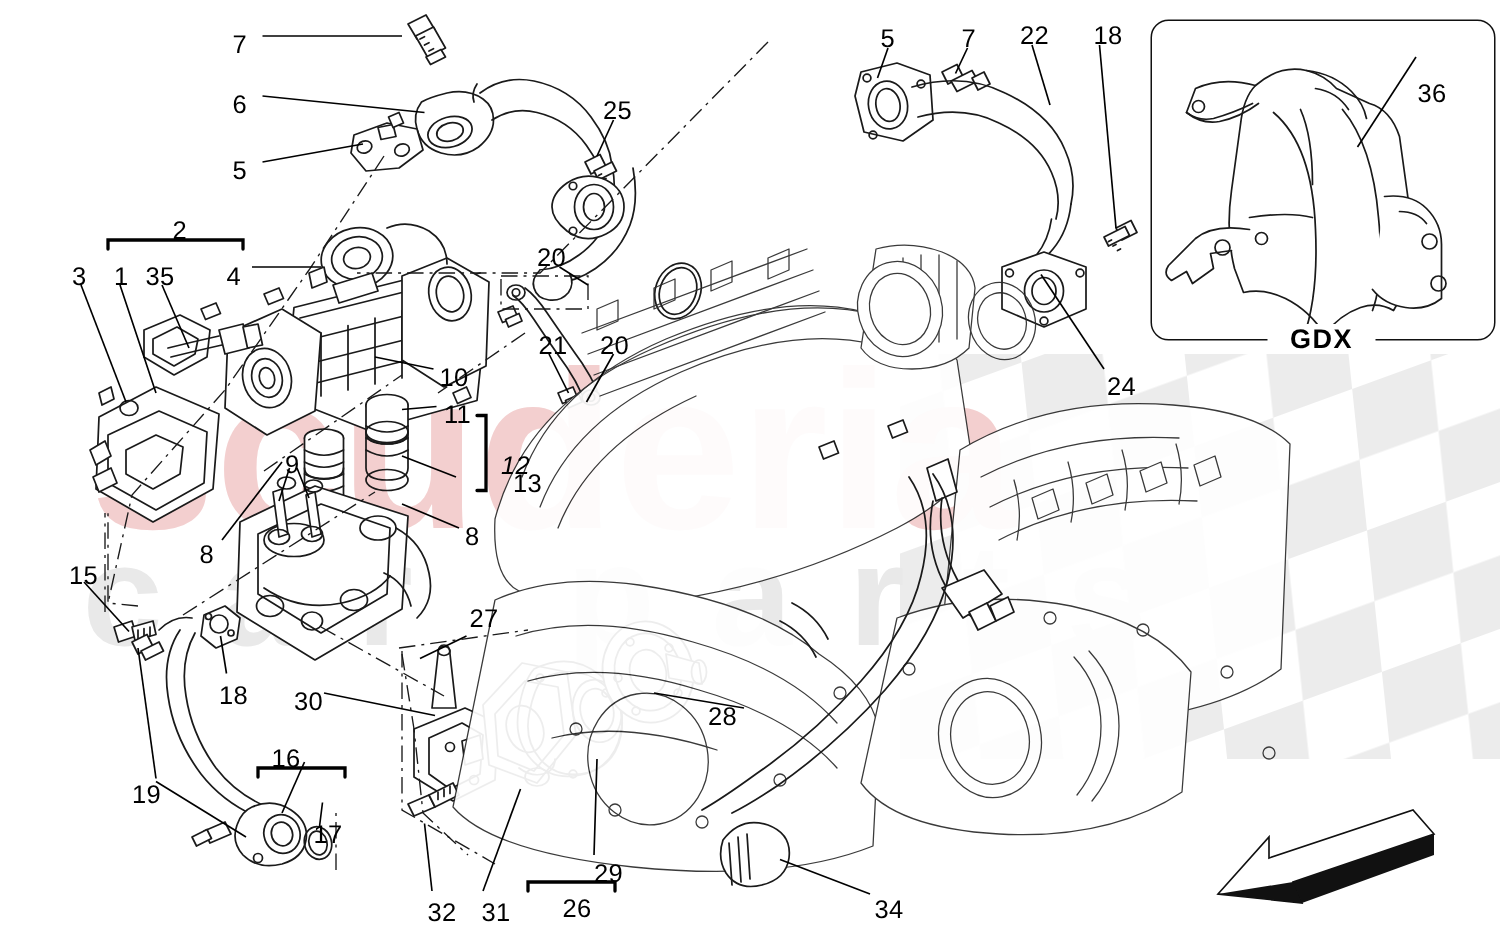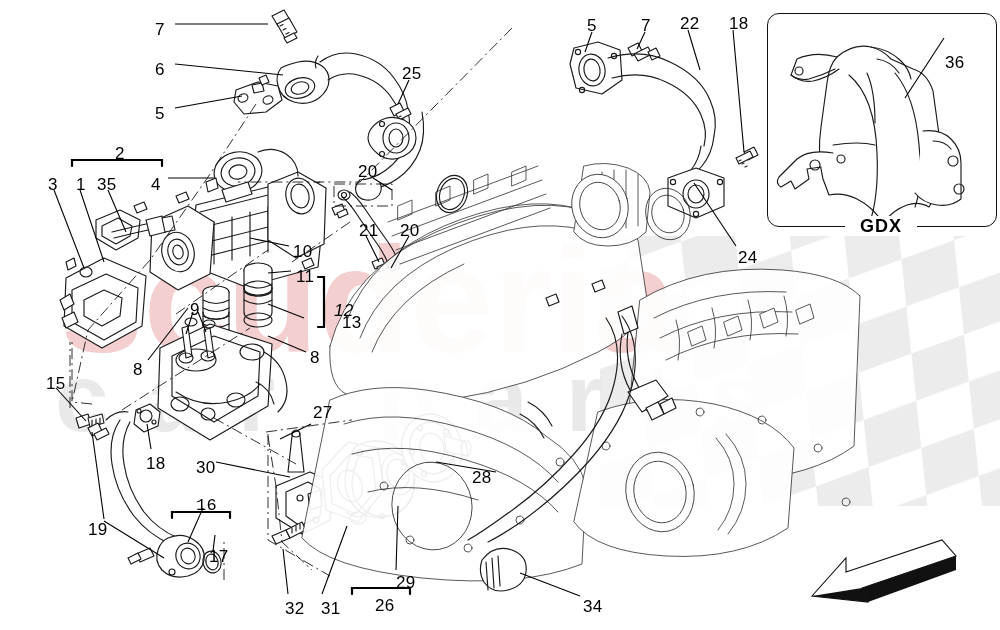--- a/index.html
+++ b/index.html
@@ -496,21 +496,21 @@
       <div class="lbl" style="left: 293px; top: 243px;">10</div>
       <div class="lbl" style="left: 296px; top: 268px;">11</div>
       <div class="lbl" style="left: 334px; top: 302px; font-style: italic;">12</div>
       <div class="lbl" style="left: 308px; top: 314px; padding-left: 34px;">13</div>
       <div class="lbl" style="left: 310px; top: 349px;">8</div>
       <div class="lbl" style="left: 190px; top: 301px;">9</div>
       <div class="lbl" style="left: 133px; top: 361px;">8</div>
       <div class="lbl" style="left: 46px; top: 375px;">15</div>
       <div class="lbl" style="left: 146px; top: 455px;">18</div>
       <div class="lbl" style="left: 88px; top: 521px;">19</div>
-      <div class="lbl" style="left: 196px; top: 497px; font-family: Liberation Mono, monospace;">16</div>
+      <div class="lbl" style="left: 181px; top: 497px;">16</div>
       <div class="lbl" style="left: 209px; top: 524px; margin-top: 24px;">17</div>
       <div class="lbl" style="left: 196px; top: 459px;">30</div>
       <div class="lbl" style="left: 313px; top: 404px; text-align: center;">27</div>
       <div class="lbl" style="left: 472px; top: 469px; text-align: center;">28</div>
       <div class="lbl" style="left: 396px; top: 574px;">29</div>
       <div class="lbl" style="left: 375px; top: 597px;">26</div>
       <div class="lbl" style="left: 321px; top: 600px;">31</div>
       <div class="lbl" style="left: 285px; top: 600px;">32</div>
       <div class="lbl" style="left: 583px; top: 598px;">34</div>
     </div>

